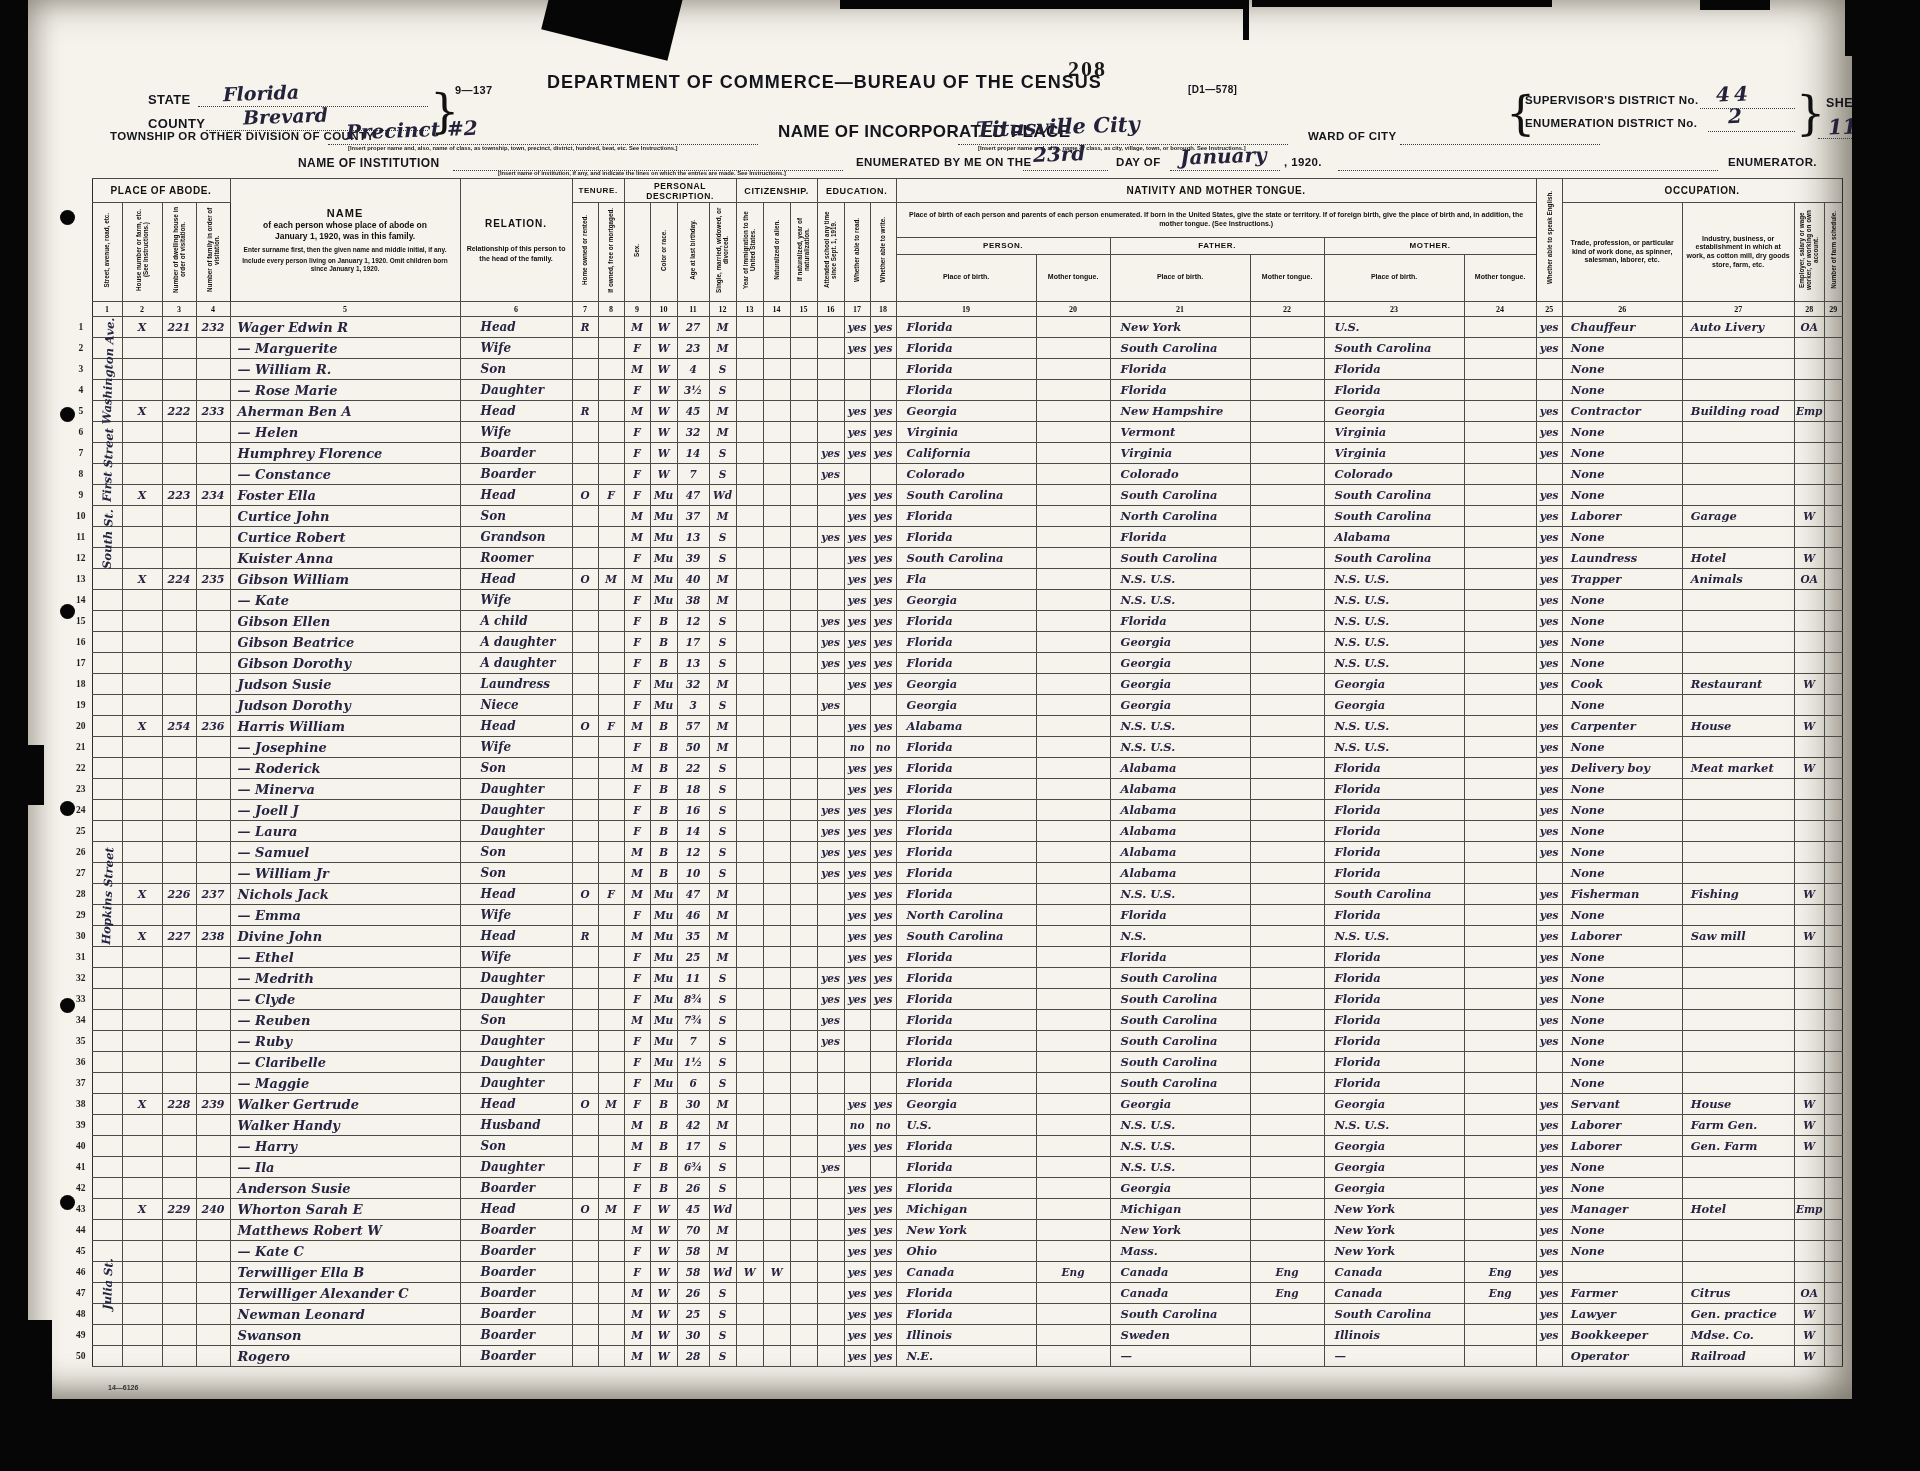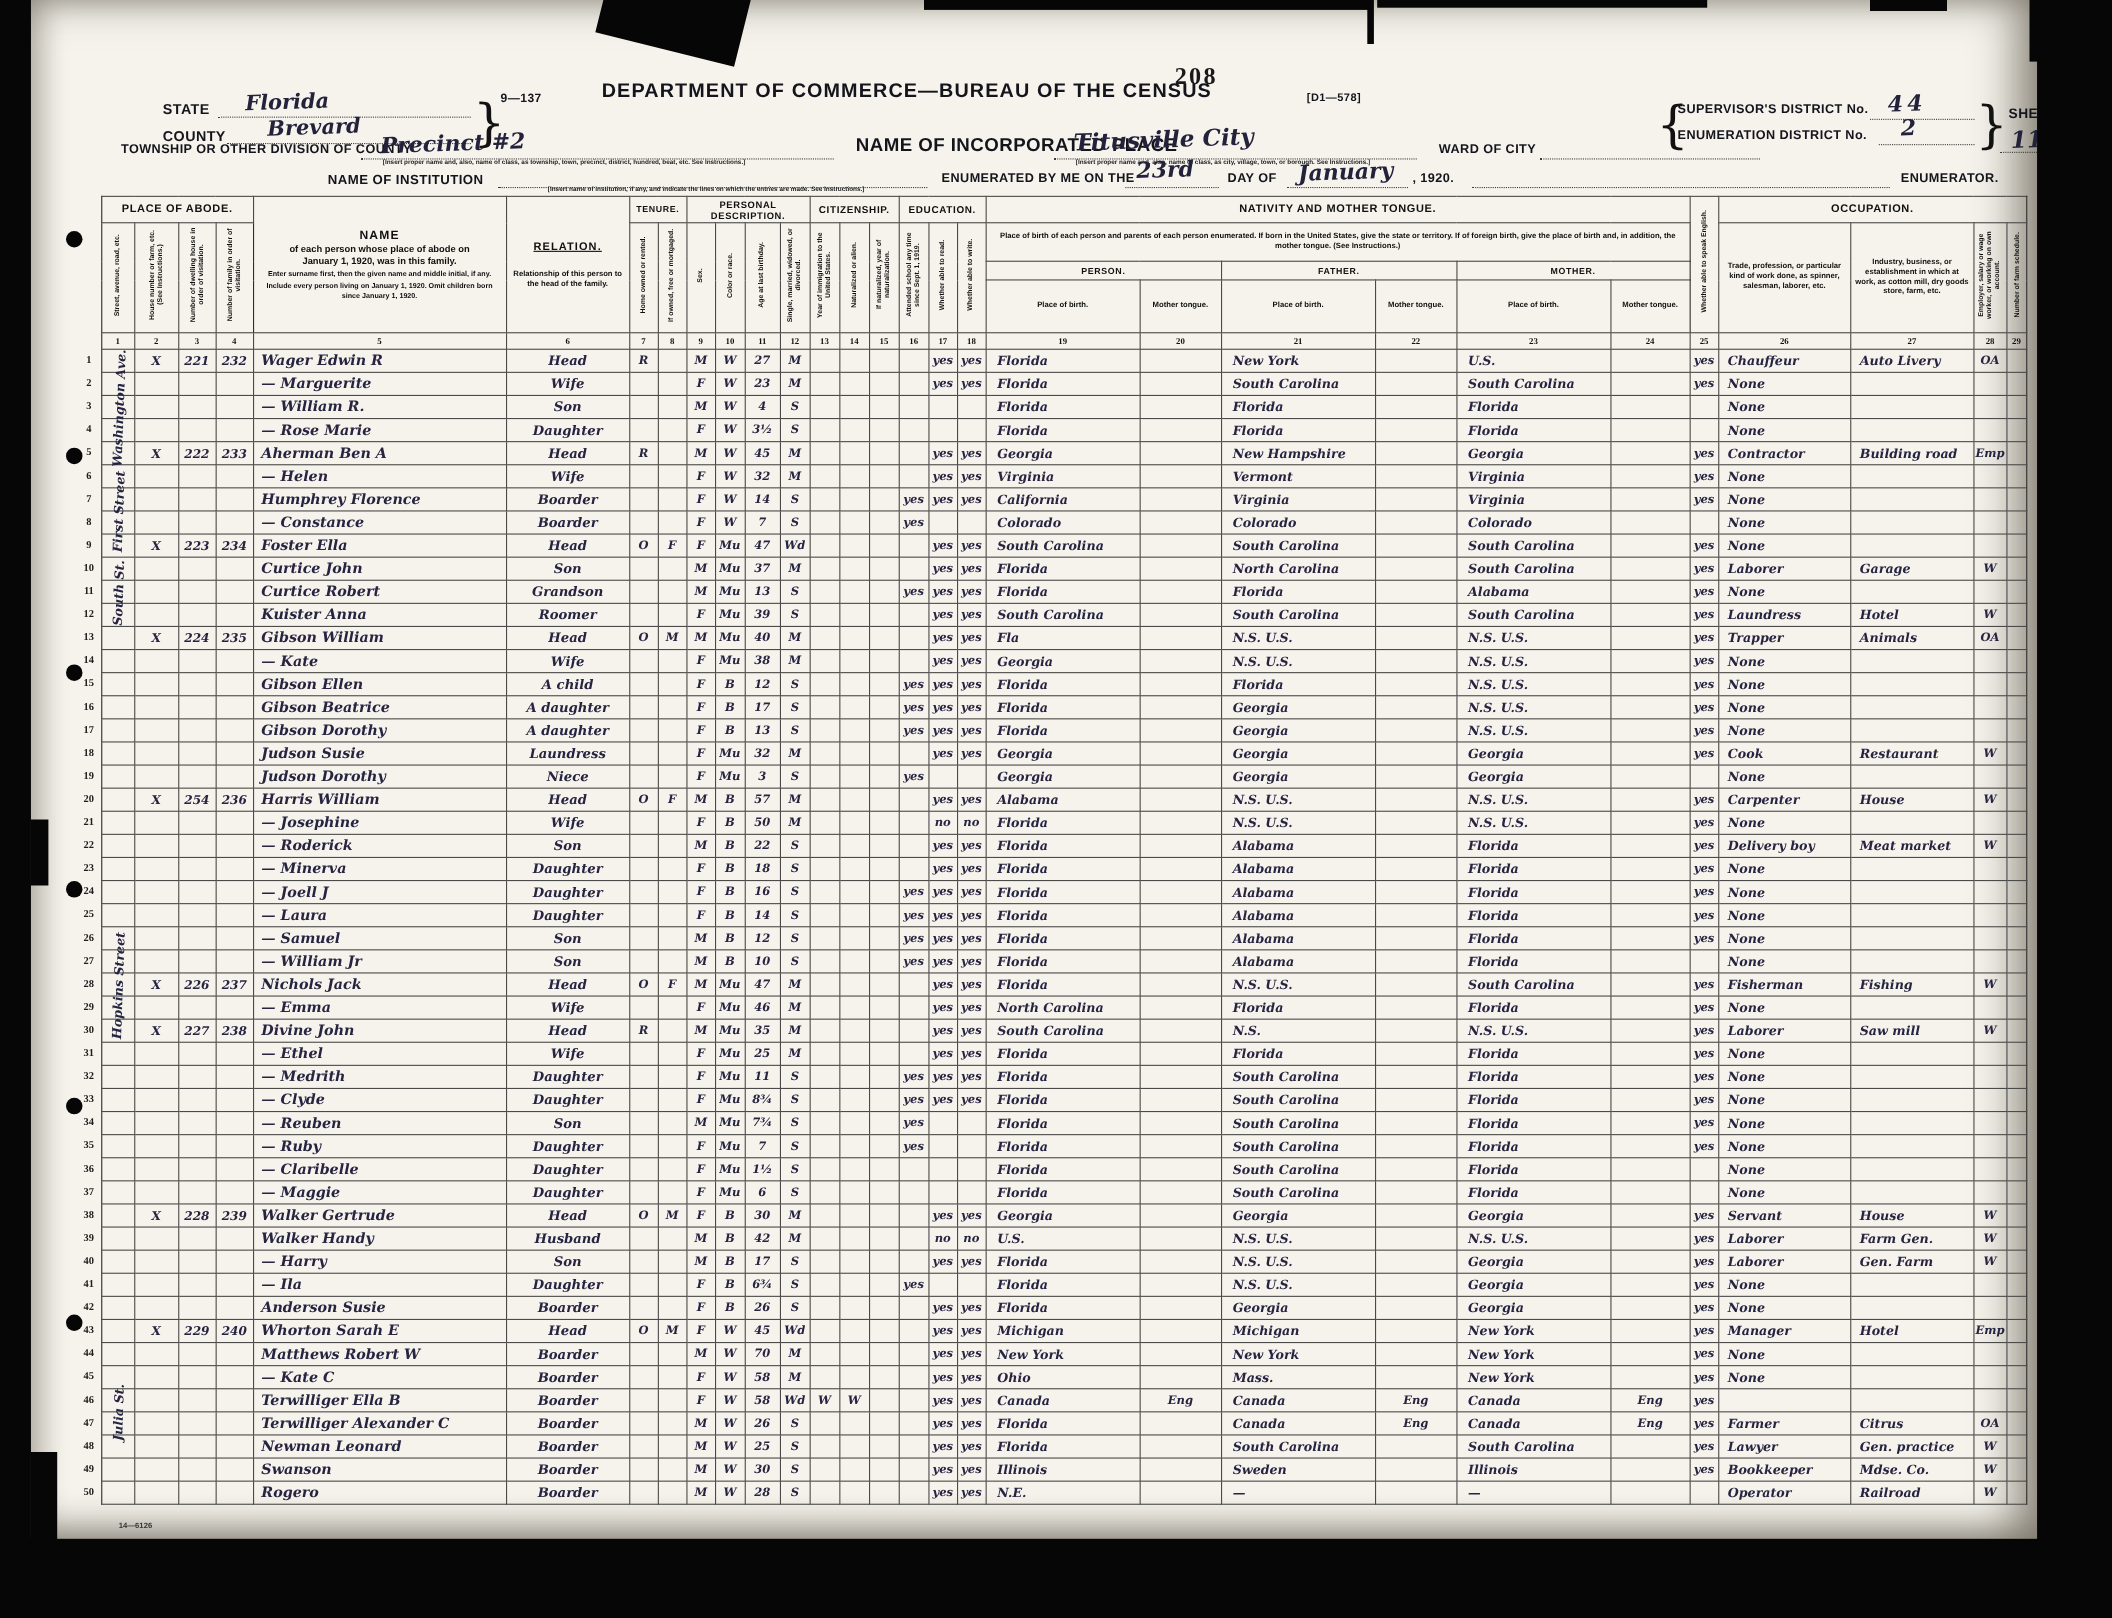--- a/index.html
+++ b/index.html
@@ -32,21 +32,21 @@
   tbody tr{height:21px;}
   tbody td{font-size:11px;text-align:center;border-top:1px dotted #8a877c;border-bottom:none;}
   tbody tr.hh td{border-top:1.6px solid #2c2c2c;}
   tbody tr:first-child td{border-top:1.6px solid #2c2c2c;}
   td.ln, th.ln{border:none !important;background:transparent;font-family:"Liberation Serif",serif;
                font-size:9.5px;color:#1d1d1d;text-align:center;font-weight:bold;}
   .bl{border-left:1.8px solid #2c2c2c !important;}
   .br{border-right:1.8px solid #2c2c2c !important;}
   tbody td.hand{font-family:"DejaVu Serif",serif;font-style:italic;font-weight:bold;color:#262440;}
   tbody td.c-nm{text-align:left;padding-left:7px;font-size:13px;white-space:nowrap;}
-  tbody td.c-rel{text-align:center;padding-left:0;font-size:12px;white-space:nowrap;}
+  tbody td.c-rel{text-align:left;padding-left:20px;font-size:12px;white-space:nowrap;}
   tbody td.c-pb,tbody td.c-fb,tbody td.c-mb{text-align:left;padding-left:10px;font-size:11.5px;white-space:nowrap;}
   tbody td.c-tr,tbody td.c-ind{text-align:left;padding-left:8px;font-size:11.5px;white-space:nowrap;}
   tbody td.sm{font-size:10.5px;}
   .street{position:absolute;display:flex;align-items:center;justify-content:center;width:30px;}
   .street span{transform:rotate(-88deg);font-family:"DejaVu Serif",serif;font-style:italic;font-weight:bold;
                font-size:11.5px;color:#262440;white-space:nowrap;}
   .footnote{position:absolute;font-size:7px;font-weight:bold;color:#333;}
 </style>
 </head>
 <body>
@@ -146,21 +146,21 @@
         <th class="ln" rowspan="5"></th>
         <th class="hgroup bl" colspan="4">PLACE OF ABODE.</th>
         <th class="namecell bl" rowspan="4">
           <div class="big">NAME</div>
           <div style="font-size:8.5px;font-weight:bold;"><span>of each person whose place of abode on</span><br>
           <span>January 1, 1920, was in this family.</span></div>
           <div style="font-size:6.5px;margin-top:3px;">Enter surname first, then the given name and middle initial, if any.</div>
           <div style="font-size:6.5px;margin-top:3px;">Include every person living on January 1, 1920.  Omit children born since January 1, 1920.</div>
         </th>
         <th class="namecell bl" rowspan="4">
-          <div class="big" style="font-size:10px;text-decoration:underline;">RELATION.</div>
+          <div class="big" style="font-size:10px;">RELATION.</div>
           <div style="font-size:7px;margin-top:14px;">Relationship of this person to the head of the family.</div>
         </th>
         <th class="hgroup bl" colspan="2" style="font-size:8px;">TENURE.</th>
         <th class="hgroup bl" colspan="4" style="font-size:8.5px;">PERSONAL DESCRIPTION.</th>
         <th class="hgroup bl" colspan="3" style="font-size:9px;">CITIZENSHIP.</th>
         <th class="hgroup bl" colspan="3" style="font-size:9px;">EDUCATION.</th>
         <th class="hgroup bl" colspan="6">NATIVITY AND MOTHER TONGUE.</th>
         <th class="v vtall bl" rowspan="4"><span>Whether able to speak English.</span></th>
         <th class="hgroup bl br" colspan="4">OCCUPATION.</th>
       </tr>

